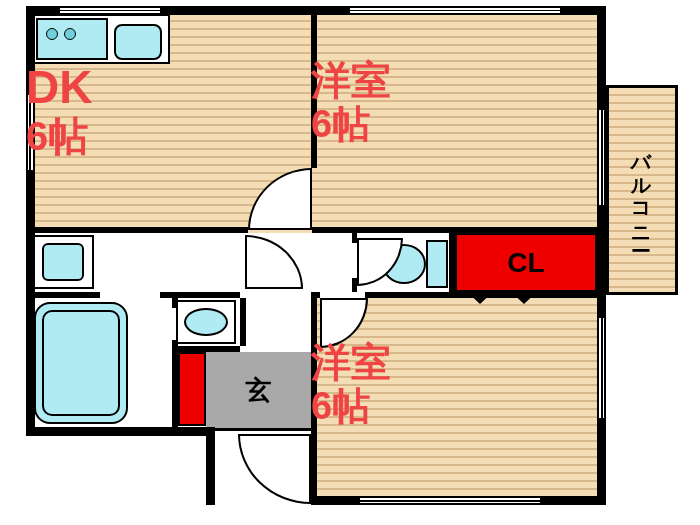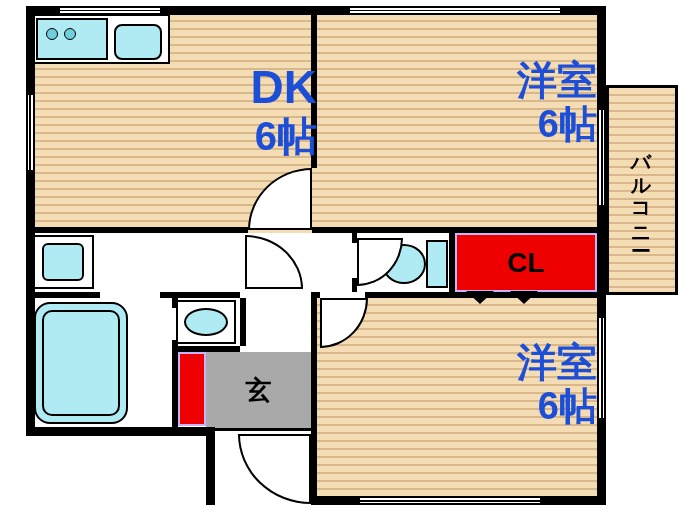--- a/index.html
+++ b/index.html
@@ -16,26 +16,26 @@
   .white-unit { position:absolute; background:#fff; border:2px solid #000; }
   .door { position:absolute; background:#fff; border:2px solid #000; }
   .window-h { position:absolute; background:linear-gradient(to bottom,
       #000 0 2px, #fff 2px calc(50% - 1px),
       #000 calc(50% - 1px) calc(50% + 1px),
       #fff calc(50% + 1px) calc(100% - 2px), #000 calc(100% - 2px) 100%); }
   .window-v { position:absolute; background:linear-gradient(to right,
       #000 0 2px, #fff 2px calc(50% - 1px),
       #000 calc(50% - 1px) calc(50% + 1px),
       #fff calc(50% + 1px) calc(100% - 2px), #000 calc(100% - 2px) 100%); }
-  .room-label { position:absolute; text-align:right; color:#1d4ed8; font-weight:700; line-height:1.12; }
+  .room-label { position:absolute; text-align:left; color:#ef4444; font-weight:700; line-height:1.12; }
   .center { display:flex; align-items:center; justify-content:center; }
   .tri { position:absolute; width:0; height:0;
     border-left:14px solid transparent; border-right:14px solid transparent;
     border-top:13px solid #000; }
-  .redbox { position:absolute; background:var(--accent-red,#ee0000); border:2px solid #c4b5fd; }
+  .redbox { position:absolute; background:var(--accent-red,#ee0000); border:2px solid #000000; }
   #balcony { position:absolute; border:3px solid #000; }
   #balcony .blabel { writing-mode:vertical-rl; font-size:20px; font-weight:700; letter-spacing:2px; color:#000; }
   .cl-label { font-size:28px; font-weight:700; color:#000; }
   .gen-label { font-size:26px; font-weight:700; color:#000; }
 </style>
 </head>
 <body>
 
 <div id="plan">
 

